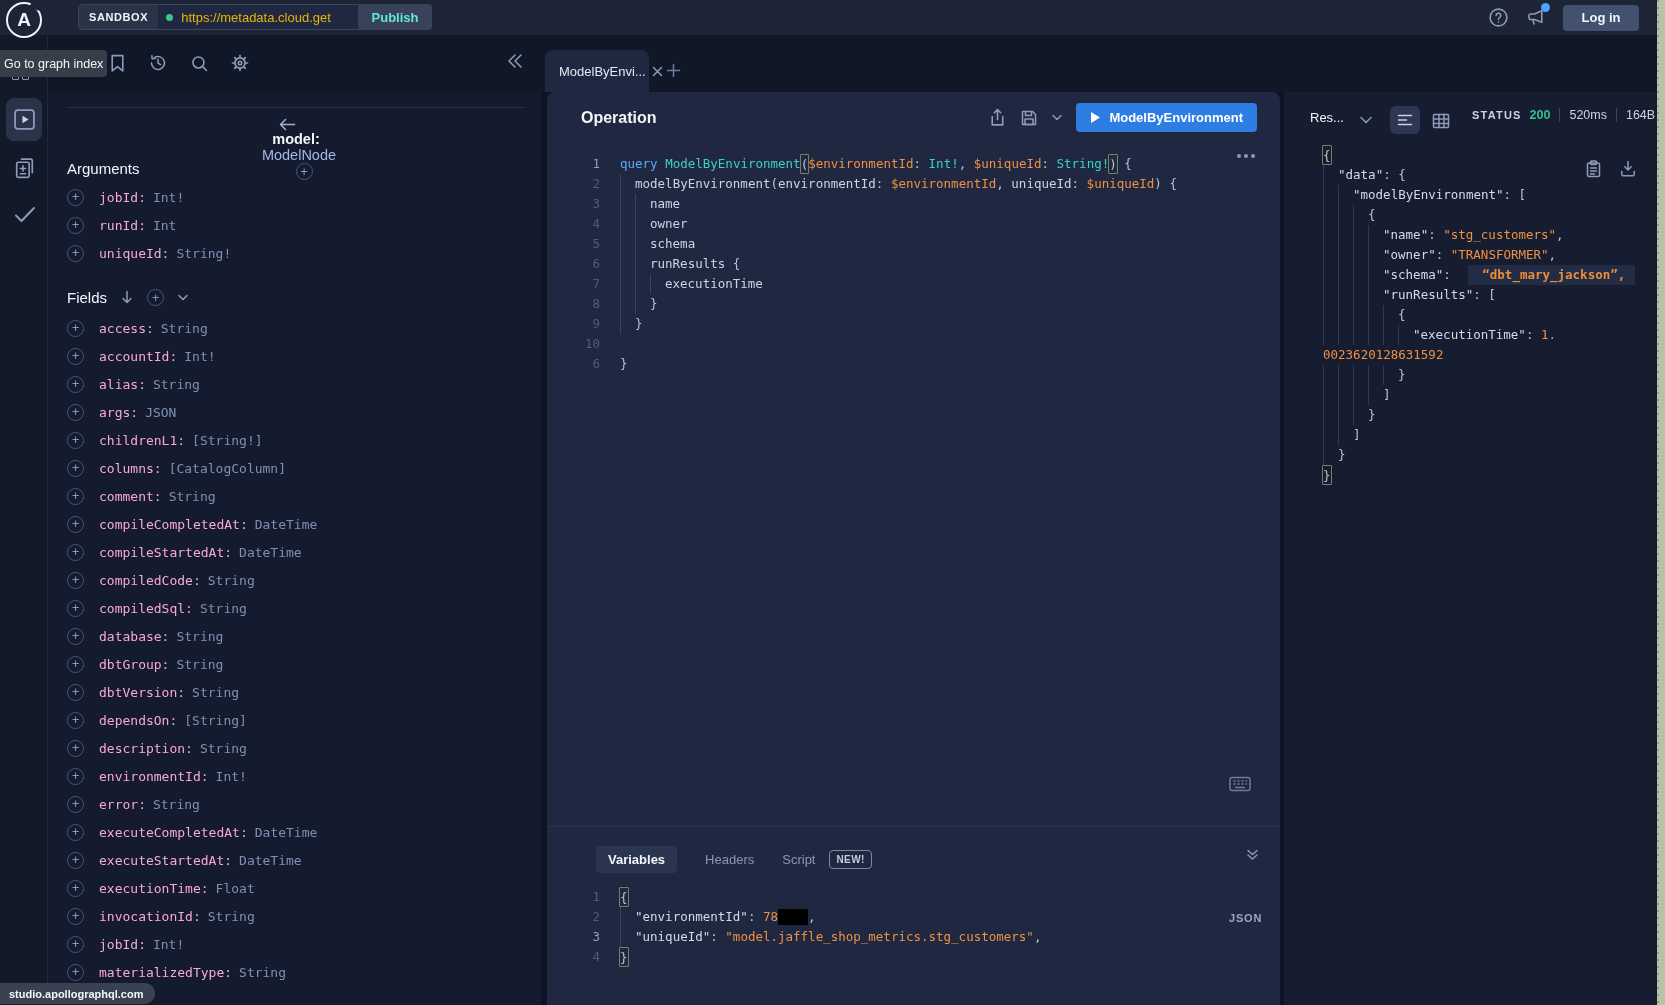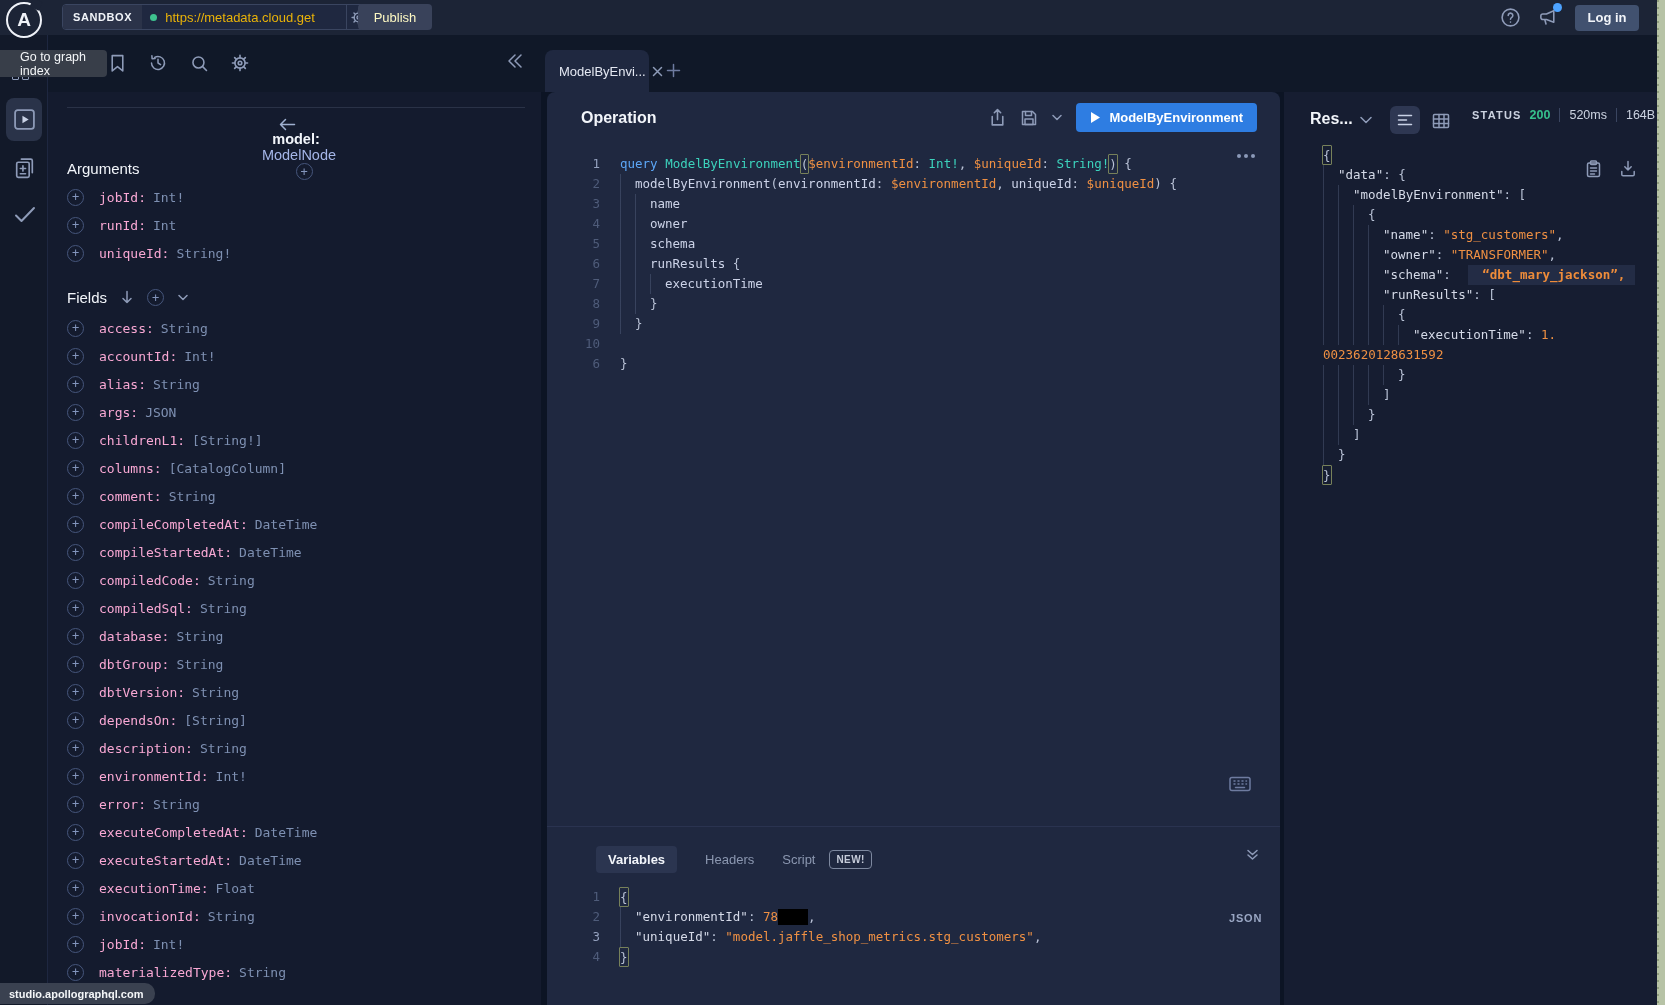--- a/index.html
+++ b/index.html
@@ -12,52 +12,52 @@
   svg { display:block; }
   .ic { stroke:#8E9BB8; fill:none; stroke-width:1.5; stroke-linecap:round; stroke-linejoin:round; }
 
   
   .topbar { position:absolute; left:0; top:0; width:1657px; height:35px; background:#1C2436; }
   .logo { position:absolute; left:6px; top:2px; width:36px; height:36px; border:2px solid #EFF2F8;
           border-radius:50%; z-index:30; display:flex; align-items:center; justify-content:center;
           font-weight:bold; font-size:19px; color:#EFF2F8; background:transparent; }
   .logo-notch { position:absolute; left:31px; top:0px; width:10px; height:9px; background:#1C2436; transform:rotate(25deg); z-index:31; }
   .logo-a { position:relative; z-index:32; }
-  .urlgroup { position:absolute; left:62px; top:4px; height:26px; display:flex; align-items:stretch;
+  .urlgroup { position:absolute; left:78px; top:4px; height:26px; display:flex; align-items:stretch;
               border:1px solid #3A4560; border-radius:4px; overflow:hidden; }
   .sandbox { background:#2B3349; display:flex; align-items:center; padding:0 10px;
              font-size:11px; font-weight:bold; letter-spacing:.6px; color:#F2F5FA; }
   .urlbox { background:#1F2840; width:204px; display:flex; align-items:center; padding:0 8px; overflow:hidden; }
   .urldot { width:7px; height:7px; border-radius:50%; background:#3EC28F; margin-right:8px; flex:none; }
   .urltext { font-size:13px; color:#eab308; white-space:nowrap;text-align:right; }
   .urlgear { background:#1F2840; border-left:1px solid #3A4560; width:24px; display:flex; align-items:center; justify-content:center; }
   .publish { position:absolute; left:358px; top:4px; width:74px; height:26px; background:#39425A;
-             border:none; border-radius:4px; color:#fef9c3; font-weight:normal; font-size:13px; font-family:inherit; }
+             border:none; border-radius:4px; color:#5eead4; font-weight:bold; font-size:13px; font-family:inherit; }
   .tb-right { position:absolute; right:18px; top:0; height:35px; display:flex; align-items:center; gap:16px; }
-  .loginbtn { width:64px; height:26px; background:#41516F; border:none; border-radius:4px;
+  .loginbtn { width:76px; height:26px; background:#41516F; border:none; border-radius:4px;
               color:#F2F5FA; font-weight:bold; font-size:13px; font-family:inherit; }
   .mega-wrap { position:relative; }
   .mega-dot { position:absolute; right:-3px; top:-4px; width:9px; height:9px; border-radius:50%; background:#4DA3FF; }
 
   
   .row2 { position:absolute; left:48px; top:35px; width:1609px; height:57px; background:#101828; }
   .row2-icons { position:absolute; left:58px; top:17px; display:flex; gap:19px; align-items:center; }
   .row2-icons .iconbtn { width:22px; height:22px; display:flex; align-items:center; justify-content:center; }
   .collapse { position:absolute; left:455px; top:14px; width:24px; height:24px; display:flex; align-items:center; justify-content:center; }
 
   .rail { position:absolute; left:0; top:35px; width:48px; height:970px; background:#121929; border-right:1px solid #1E2740; }
   .rail-chip { position:absolute; left:6px; top:63px; width:36px; height:43px; background:#2A3349; border-radius:8px;
                display:flex; align-items:center; justify-content:center; }
   .rail-ic { position:absolute; left:13px; display:flex; }
   .grid-remnant { position:absolute; left:12px; top:33px; display:flex; gap:3px; }
   .grid-remnant div { width:7px; height:12px; border:1.5px solid #8E9BB8; border-radius:1px; }
 
   .tooltip { position:absolute; left:0; top:50px; width:107px; height:27px; background:#383E49;
              border-radius:0 4px 4px 0; z-index:40; font-size:12.5px; color:#F4F6F8;
-             display:flex; align-items:center; padding-left:20px; }
+             display:flex; align-items:center; padding-left:4px; }
   .statuspill { position:absolute; left:0; top:983px; height:21px; background:#3A4150; z-index:40;
                 border-radius:0 10px 10px 0; font-size:11px; font-weight:bold; color:#F4F6F8;
                 display:flex; align-items:center; padding:0 12px 0 9px; }
 
   
   .doc { position:absolute; left:48px; top:92px; width:493px; height:913px; background:#141B2E;
          padding:15px 16px 0 19px; overflow:hidden; }
   .doc-title { font-size:17px; font-weight:bold; color:#F2F5FA; margin-bottom:12px; }
   .doc-hr { border:none; border-top:1px solid #2A3247; margin:0 0 10px 0; }
   .crumb { display:flex; align-items:center; height:26px; margin-bottom:16px;flex-direction:column; }
@@ -123,21 +123,21 @@
   .vtab { font-size:13px; color:#8B97B0; margin-left:28px; }
   .newbadge { margin-left:14px; border:1px solid #7D889F; border-radius:4px; font-size:10px; font-weight:bold;
               color:#C5CBD9; padding:3px 6px; letter-spacing:.4px; }
   .dblchev { position:absolute; left:699px; top:21px; }
   #vars-code { position:absolute; left:18px; top:60px; }
   .jsonlabel { position:absolute; left:682px; top:85px; font-size:11px; font-weight:bold; color:#9AA7C4; letter-spacing:.8px; }
 
   
   .resp { position:absolute; left:1284px; top:92px; width:373px; height:913px; background:#161D31; }
   .resp-header { position:absolute; left:0; top:0; width:100%; height:48px; }
-  .resp-title { position:absolute; left:26px; top:18px; font-size:16px; font-weight:bold; color:#F2F5FA; }
+  .resp-title { position:absolute; left:26px; top:18px; font-size:13px; font-weight:normal; color:#F2F5FA; }
   .resp-chev { position:absolute; left:76px; top:24px; }
   .resp-listchip { position:absolute; left:106px; top:14px; width:30px; height:28px; background:#2E3752;
                    border-radius:6px; display:flex; align-items:center; justify-content:center; }
   .resp-tablebtn { position:absolute; left:146px; top:18px; width:22px; height:22px; display:flex; align-items:center; justify-content:center; }
   .resp-meta { position:absolute; left:188px; top:16px; display:flex; align-items:center; font-size:12.5px; color:#CCD3E1; }
   .st-label { font-size:11px; letter-spacing:1.2px; color:#CBD2E0; font-weight:bold; }
   .st-code { color:#36C18C; margin-left:8px; font-weight:bold; font-size:12.5px; }
   .meta-sep { width:1px; height:14px; background:#3A4560; margin:0 9px; }
   .resp-copy { position:absolute; left:302px; top:68px; }
   .resp-dl { position:absolute; left:336px; top:68px; }

